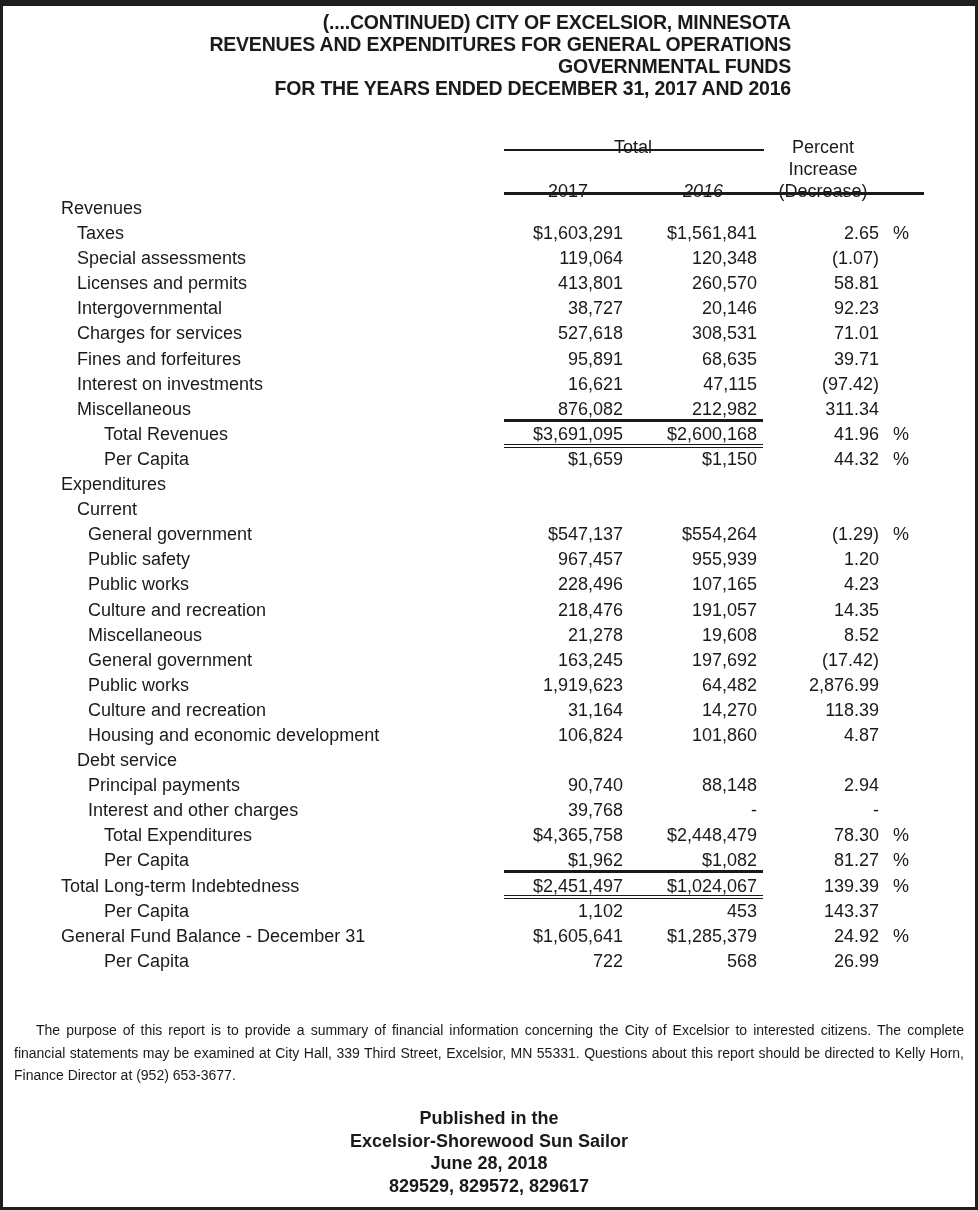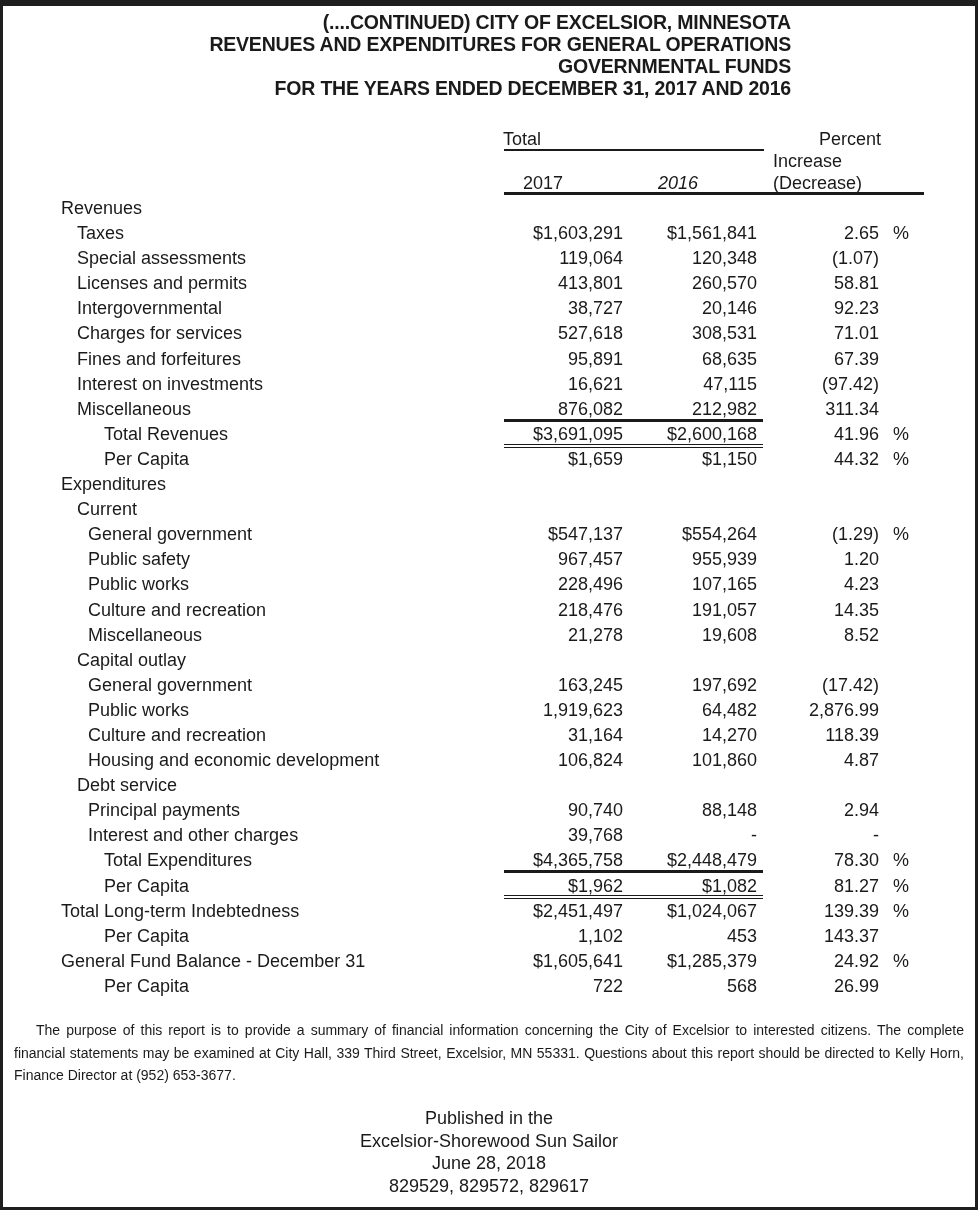--- a/index.html
+++ b/index.html
@@ -34,21 +34,22 @@
       letter-spacing: -0.2px;
       margin-left: 12px;
     }
     .title-line { display: block; }
 
     
     .col-head {
       position: absolute;
       font-size: 18px;
       line-height: 22px;
-      text-align: left;
+      text-align: center;
+      margin-top: 8px;
     }
     .hline {
       position: absolute;
       height: 2px;
       background: #1a1a1a;
     }
     .hline.thick { height: 3px; }
     .hline.double {
       height: 1px;
       border-bottom: 1px solid #1a1a1a;
@@ -111,38 +112,38 @@
     }
     .pub-block {
       position: absolute;
       left: 0;
       top: 1101px;
       width: 972px;
       text-align: center;
       font-size: 18px;
       line-height: 22.5px;
     }
-    .pub-line { display: block; }
+    .pub-line { display: block; font-weight: bold; }
   </style>
 </head>
 <body>
 
 <div class="page">
 
   <div class="title-block">
     <span class="title-line">(....CONTINUED) CITY OF EXCELSIOR, MINNESOTA</span>
     <span class="title-line">REVENUES AND EXPENDITURES FOR GENERAL OPERATIONS</span>
     <span class="title-line">GOVERNMENTAL FUNDS</span>
     <span class="title-line">FOR THE YEARS ENDED DECEMBER 31, 2017 AND 2016</span>
   </div>
 
   <div class="col-head" style="left:500px; top:122px; width:260px;">Total</div>
   <div class="hline" style="left:501px; top:143px; width:260px;"></div>
 
-  <div class="col-head" style="left:816px; top:122px; width:100px;">Percent</div>
+  <div class="col-head" style="left:770px; top:122px; width:100px;">Percent</div>
   <div class="col-head" style="left:770px; top:144px; width:100px;">Increase</div>
   <div class="col-head" style="left:770px; top:166px; width:100px;">(Decrease)</div>
 
   <div class="col-head" style="left:520px; top:166px; width:90px;">2017</div>
   <div class="col-head" style="left:655px; top:166px; width:90px;font-style:italic;">2016</div>
   <div class="hline thick" style="left:501px; top:186px; width:420px;"></div>
 
   <div class="hline thick" style="left:501px; top:413px; width:259px;"></div>
   <div class="hline double" style="left:501px; top:438px; width:259px;"></div>
 
@@ -189,21 +190,21 @@
         <span class="lbl i1">Charges for services</span>
         <span class="v2017">527,618</span>
         <span class="v2016">308,531</span>
         <span class="vpct">71.01</span>
         <span class="vsym"></span>
       </div>
       <div class="row">
         <span class="lbl i1">Fines and forfeitures</span>
         <span class="v2017">95,891</span>
         <span class="v2016">68,635</span>
-        <span class="vpct">67.39</span>
+        <span class="vpct">39.71</span>
         <span class="vsym"></span>
       </div>
       <div class="row">
         <span class="lbl i1">Interest on investments</span>
         <span class="v2017">16,621</span>
         <span class="v2016">47,115</span>
         <span class="vpct">(97.42)</span>
         <span class="vsym"></span>
       </div>
       <div class="row">
@@ -267,27 +268,20 @@
         <span class="v2017">218,476</span>
         <span class="v2016">191,057</span>
         <span class="vpct">14.35</span>
         <span class="vsym"></span>
       </div>
       <div class="row">
         <span class="lbl i2">Miscellaneous</span>
         <span class="v2017">21,278</span>
         <span class="v2016">19,608</span>
         <span class="vpct">8.52</span>
-        <span class="vsym"></span>
-      </div>
-      <div class="row">
-        <span class="lbl i1">Capital outlay</span>
-        <span class="v2017"></span>
-        <span class="v2016"></span>
-        <span class="vpct"></span>
         <span class="vsym"></span>
       </div>
       <div class="row">
         <span class="lbl i2">General government</span>
         <span class="v2017">163,245</span>
         <span class="v2016">197,692</span>
         <span class="vpct">(17.42)</span>
         <span class="vsym"></span>
       </div>
       <div class="row">

